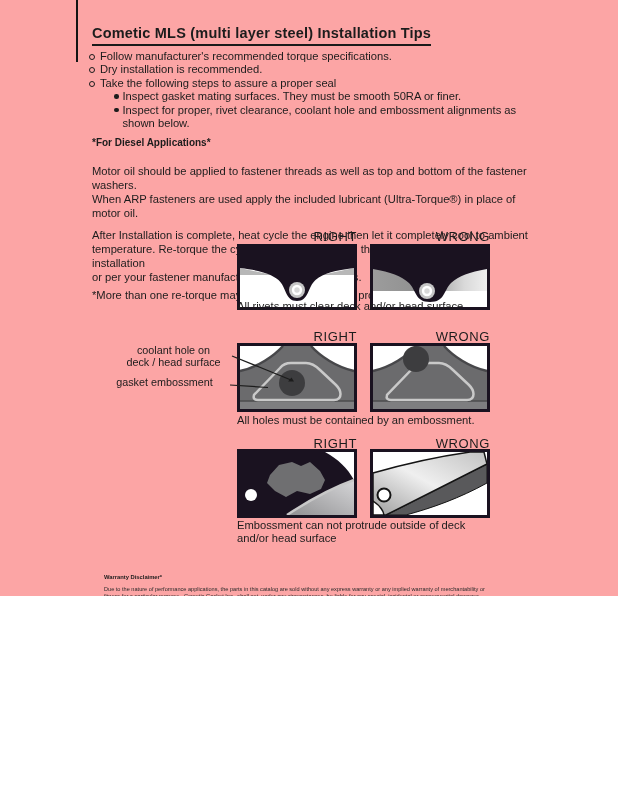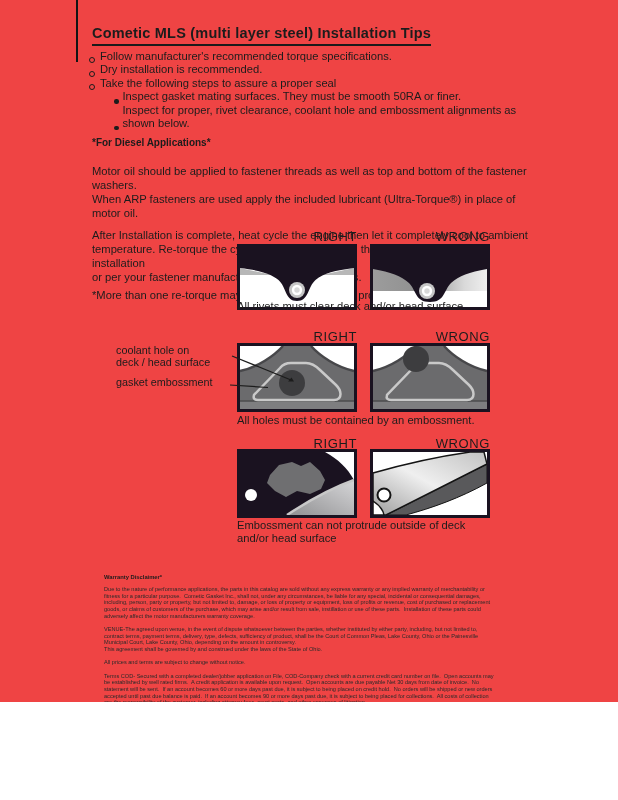--- a/index.html
+++ b/index.html
@@ -1,38 +1,38 @@
 <!DOCTYPE html>
 <html style="--ink: #1c1c1c; --diagram-dark: #1a1220; --panel-gray: #6b6b6d; --emboss-line: #c9c9c9; --hole-gray: #3d3d3f; --shade-gray: #b7b7b7;"><head>
 <meta charset="utf-8">
 <style>
   html,body{margin:0;padding:0;}
   body{background:#ffffff;font-family:"Liberation Sans","DejaVu Sans",sans-serif;color:var(--ink,#1c1c1c);}
-  .page{position:relative;width:618px;height:702px;background:#ef4444;overflow:hidden;}
+  .page{position:relative;width:618px;height:596px;background:#fca5a5;overflow:hidden;}
 
   .scan-line{position:absolute;left:76px;top:0;width:2px;height:62px;background:#141414;}
 
   
   .col{position:absolute;left:92px;top:24px;width:436px;}
   .title{display:inline-block;font-size:14.5px;font-weight:bold;line-height:17px;
          border-bottom:2px solid #1a1a1a;padding-bottom:2px;margin:0 0 4px 0;letter-spacing:.2px;}
   .tips{margin:0;padding:0;list-style:none;font-size:11.2px;line-height:13.4px;}
-  .tips li{display:flex;align-items:flex-end;}
+  .tips li{display:flex;align-items:flex-start;}
   .b-open{flex:0 0 auto;width:4px;height:4px;border:1.2px solid #1c1c1c;border-radius:50%;margin:4px 5px 0 -3px;}
   .sub{margin-left:22px;}
   .b-fill{flex:0 0 auto;width:4.5px;height:4.5px;background:#1c1c1c;border-radius:50%;margin:4px 4px 0 0;}
   .h2{font-size:10px;font-weight:bold;margin:7px 0 16px 0;}
   .para{font-size:11.2px;line-height:14px;margin:0 0 8px 0;white-space:pre-line;}
   .note{font-size:11.2px;line-height:14px;margin:0;}
 
   
   .dlabel{position:absolute;width:120px;text-align:right;font-size:13px;letter-spacing:.6px;color:#1c1c1c;}
   .panel{position:absolute;display:block;}
   .caption{position:absolute;left:237px;font-size:11.2px;line-height:12.6px;white-space:pre-line;color:#1c1c1c;}
-  .ann{position:absolute;font-size:10.8px;line-height:11.8px;text-align:left;width:115px;white-space:pre-line;color:#1c1c1c;}
+  .ann{position:absolute;font-size:10.8px;line-height:11.8px;text-align:center;width:115px;white-space:pre-line;color:#1c1c1c;}
   .f-dark{fill:var(--diagram-dark,#1a1220);}
   .s-dark{stroke:var(--diagram-dark,#1a1220);}
 
   
   .legal{position:absolute;left:104px;top:574px;width:450px;}
   .legal h3{font-size:5.8px;margin:0 0 6px 0;}
   .legal p{font-size:5.6px;line-height:6.7px;margin:0 0 6.5px 0;white-space:pre;color:#2a2a2a;}
 
   .doccode{position:absolute;left:386px;top:755px;font-size:17px;letter-spacing:.4px;color:#222;}
 </style>
@@ -125,21 +125,21 @@
     <rect x="1.5" y="1.5" width="117" height="63" fill="none" class="s-dark" stroke-width="3"></rect>
   </svg>
 
   <div class="caption" style="top:300px">All rivets must clear deck and/or head surface.</div>
 
   <div class="dlabel" style="left:237px;top:329px">RIGHT</div>
   <div class="dlabel" style="left:370px;top:329px">WRONG</div>
 
   <div class="ann" style="left:116px;top:345px">coolant hole on
 deck / head surface</div>
-  <div class="ann" style="left:116px;top:377px">gasket embossment</div>
+  <div class="ann" style="left:107px;top:377px">gasket embossment</div>
 
   <svg class="panel" style="left:237px;top:343px" width="120" height="69" viewBox="0 0 120 69">
     <rect width="120" height="69" fill="#ffffff"></rect>
     <rect x="3" y="3" width="114" height="63" fill="var(--panel-gray,#6b6b6d)"></rect>
     <rect x="3" y="58" width="114" height="8" fill="#7e7e80"></rect>
     <line x1="3" y1="58" x2="117" y2="58" stroke="#4c4c4e" stroke-width="1.5"></line>
     <path d="M3,3 H46 C37,13 21,24 3,28 Z" fill="#ffffff"></path>
     <path d="M46,3 C37,13 21,24 3,28" fill="none" stroke="#47474a" stroke-width="2.5"></path>
     <path d="M117,3 H74 C83,13 99,24 117,28 Z" fill="#ffffff"></path>
     <path d="M74,3 C83,13 99,24 117,28" fill="none" stroke="#47474a" stroke-width="2.5"></path>

